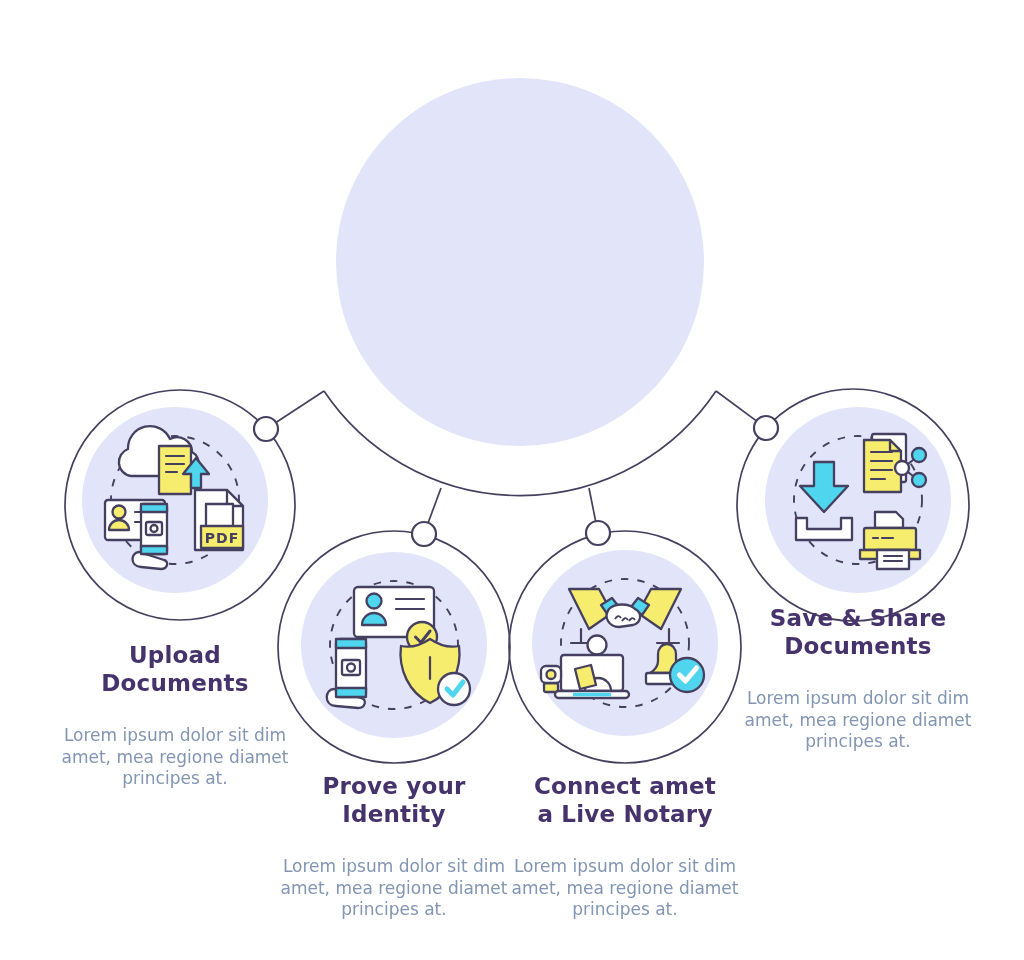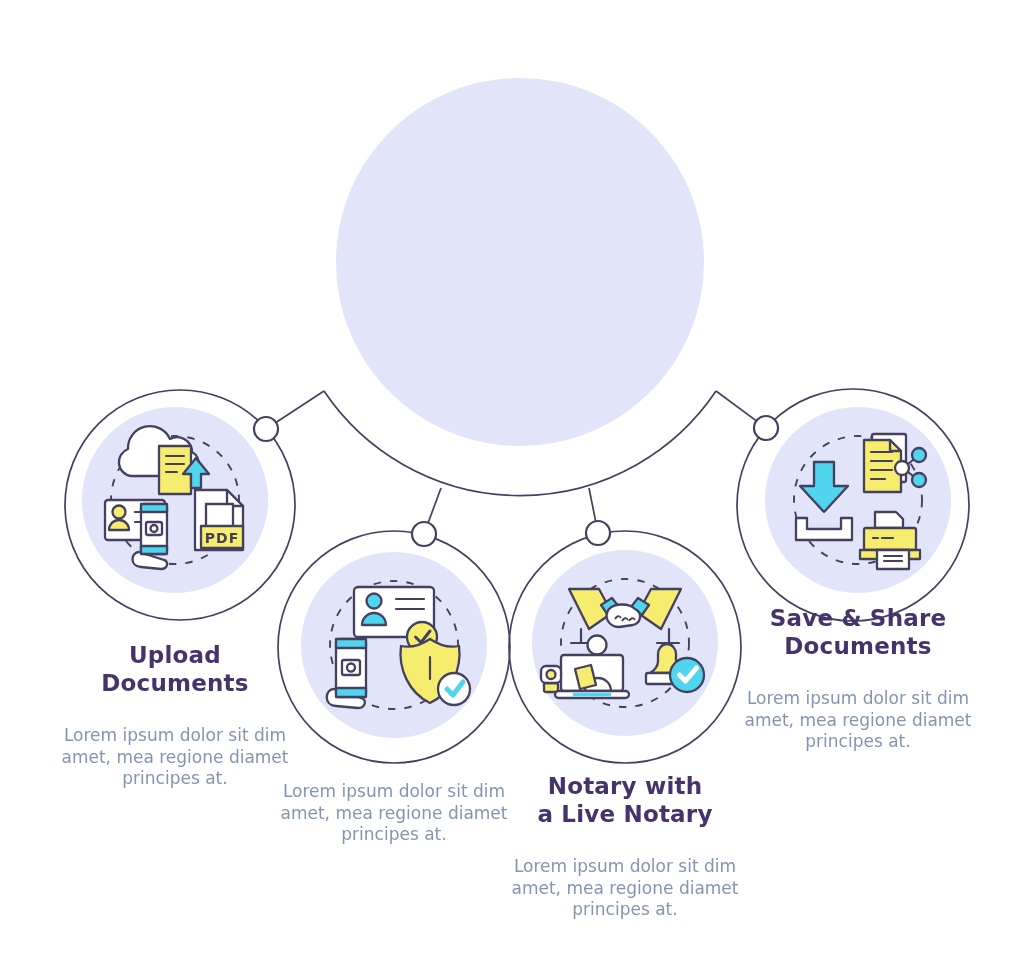--- a/index.html
+++ b/index.html
@@ -191,27 +191,29 @@
 
   <div class="step-text pos-s1">
     <div class="step-heading">Upload
 Documents</div>
     <div class="step-body">Lorem ipsum dolor sit dim
 amet, mea regione diamet
 principes at.</div>
   </div>
 
   <div class="step-text pos-s2">
+    <div class="step-heading">Prove your
+Identity</div>
     <div class="step-body">Lorem ipsum dolor sit dim
 amet, mea regione diamet
 principes at.</div>
   </div>
 
   <div class="step-text pos-s3">
-    <div class="step-heading">Notary with
+    <div class="step-heading">Connect amet
 a Live Notary</div>
     <div class="step-body">Lorem ipsum dolor sit dim
 amet, mea regione diamet
 principes at.</div>
   </div>
 
   <div class="step-text pos-s4">
     <div class="step-heading">Save &amp; Share
 Documents</div>
     <div class="step-body">Lorem ipsum dolor sit dim

